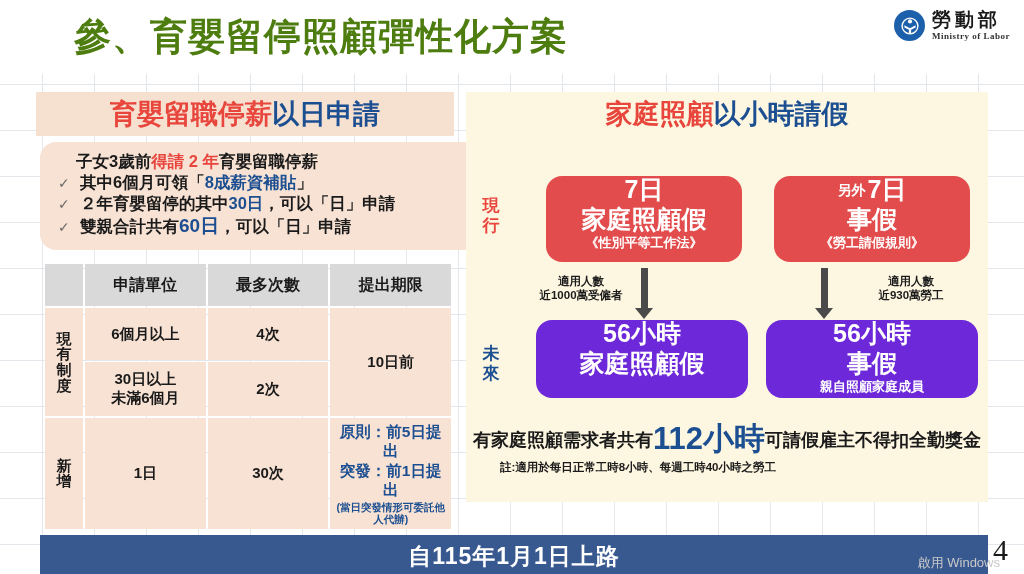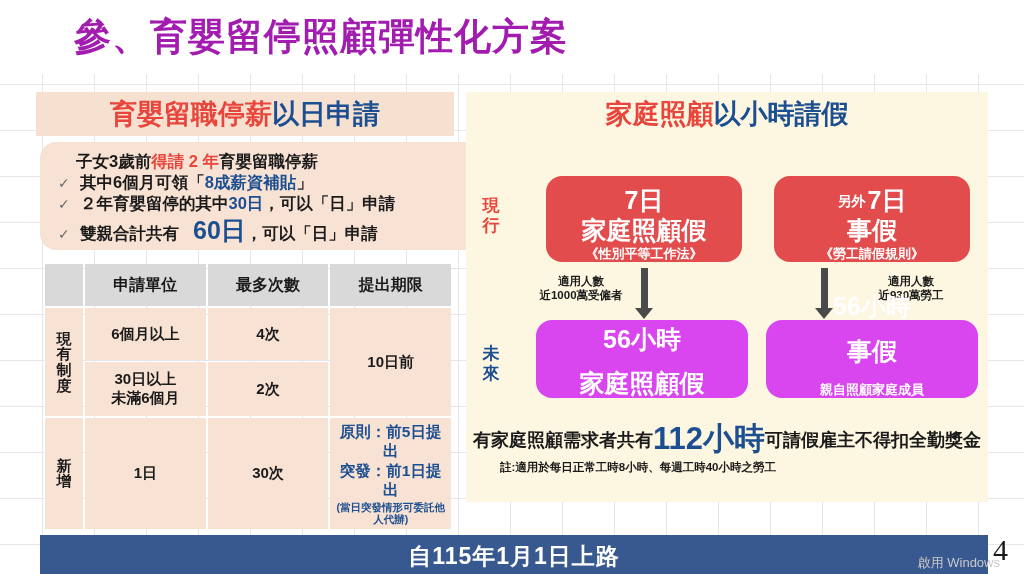--- a/index.html
+++ b/index.html
@@ -29,21 +29,21 @@
   #header {
     position: absolute;
     left: 0; top: 0; width: 1024px; height: 74px;
     background: #ffffff;
   }
   #page-title {
     position: absolute;
     left: 74px; top: 12px;
     font-size: 37px;
     font-weight: 900;
-    color: #a21caf;
+    color: #4d7c0f;
     letter-spacing: 1px;
     white-space: nowrap;
   }
   #logo {
     position: absolute;
     right: 14px; top: 10px;
     display: flex; align-items: center; gap: 7px;
   }
   #logo-mark {
     width: 31px; height: 31px; border-radius: 50%;
@@ -94,21 +94,21 @@
     line-height: 1.28; white-space: nowrap;
     display: flex; align-items: baseline;
   }
   .c-line.indent { padding-left: 4px; }
   .tick {
     color: #6b6b6b; font-weight: 700; font-size: 14px;
     width: 22px; display: inline-block; flex: none;
   }
   .red   { color: #e8453c; }
   .navy  { color: #1c4f91; }
-  .big60 { font-size: 25px; font-weight: 900; color: #1c4f91; margin-left: 14px; }
+  .big60 { font-size: 19px; font-weight: 900; color: #1c4f91; }
 
   
   #tbl {
     position: absolute;
     left: 7px; top: 170px; width: 410px;
     border-collapse: separate;
     border-spacing: 2px;
     table-layout: fixed;
   }
   #tbl td, #tbl th {
@@ -144,25 +144,25 @@
     font-size: 17px; font-weight: 900; line-height: 1.15;
   }
   .side-era span { display: block; }
   #era-now    { top: 104px; color: #e8453c; }
   #era-future { top: 252px; color: #1c4f91; }
 
   .box {
     position: absolute;
     border-radius: 16px;
     display: flex; flex-direction: column;
-    align-items: center; justify-content: flex-end;
+    align-items: center; justify-content: flex-start;
     color: #ffffff; text-align: center;
   }
   .box-red  { background: #e24c4c; }
-  .box-blue { background: #d946ef; gap: 15px; }
+  .box-blue { background: #6d28d9; }
   .bx-l1 { font-size: 25px; font-weight: 900; line-height: 1.1; }
   .bx-l1 .small-pre { font-size: 14px; font-weight: 800; vertical-align: 3px; margin-right: 2px; }
   .bx-l2 { font-size: 25px; font-weight: 900; line-height: 1.15; margin-top: 1px; }
   .bx-l3 { font-size: 13px; font-weight: 800; line-height: 1.2; margin-top: 2px; }
 
   #box-r1 { left: 80px;  top: 84px;  width: 196px; height: 86px; }
   #box-r2 { left: 308px; top: 84px;  width: 196px; height: 86px; }
   #box-b1 { left: 70px;  top: 228px; width: 212px; height: 78px; }
   #box-b2 { left: 300px; top: 228px; width: 212px; height: 78px; }
 
@@ -223,20 +223,35 @@
   }
 </style>
 </head>
 <body>
 
 <div id="slide">
 
   <div id="header">
     <div id="page-title">參、育嬰留停照顧彈性化方案</div>
 
+    <div id="logo">
+      <div id="logo-mark">
+        <svg width="22" height="22" viewBox="0 0 22 22" aria-hidden="true">
+          <circle cx="11" cy="11" r="10.5" fill="#1c5fab"></circle>
+          <circle cx="11" cy="11" r="8.6" fill="#ffffff"></circle>
+          <circle cx="11" cy="11" r="7.2" fill="#1c5fab"></circle>
+          <circle cx="11" cy="6.4" r="2.1" fill="#ffffff"></circle>
+          <path d="M5.4 10.2 L11 13.2 L16.6 10.2 L16.6 12.4 L12.1 14.8 L12.1 18.2 L9.9 18.2 L9.9 14.8 L5.4 12.4 Z" fill="#ffffff"></path>
+        </svg>
+      </div>
+      <div id="logo-text">
+        <div id="logo-cn">勞動部</div>
+        <div id="logo-en">Ministry of Labor</div>
+      </div>
+    </div>
   </div>
 
   <div class="panel" id="left-panel">
 
     <div class="panel-head" id="left-head">
       <span class="hd-red">育嬰留職停薪</span>
         <span class="hd-navy">以日申請</span>
     </div>
 
     <div id="callout">

